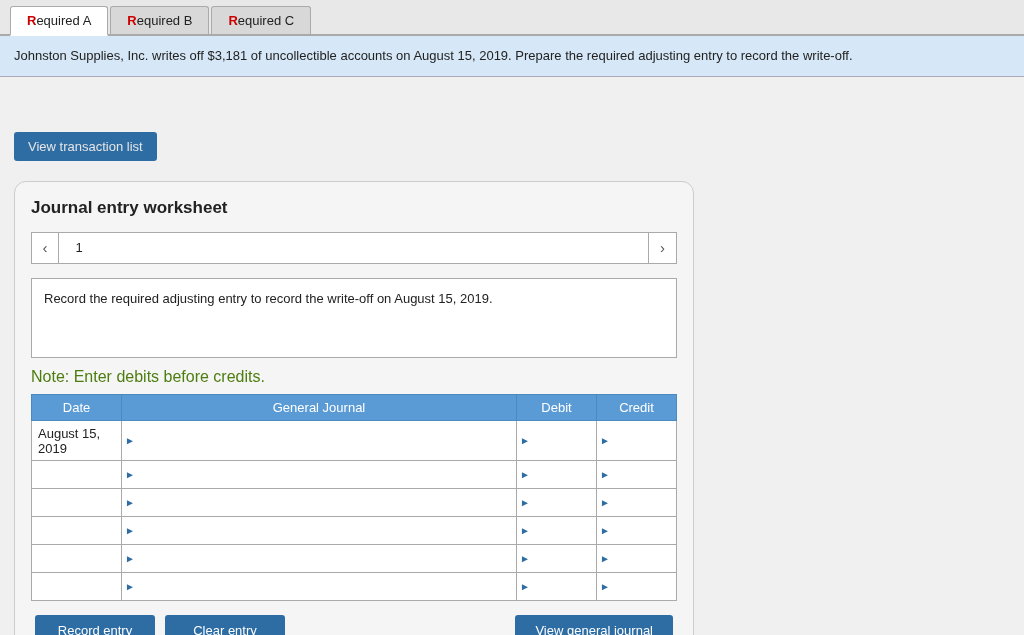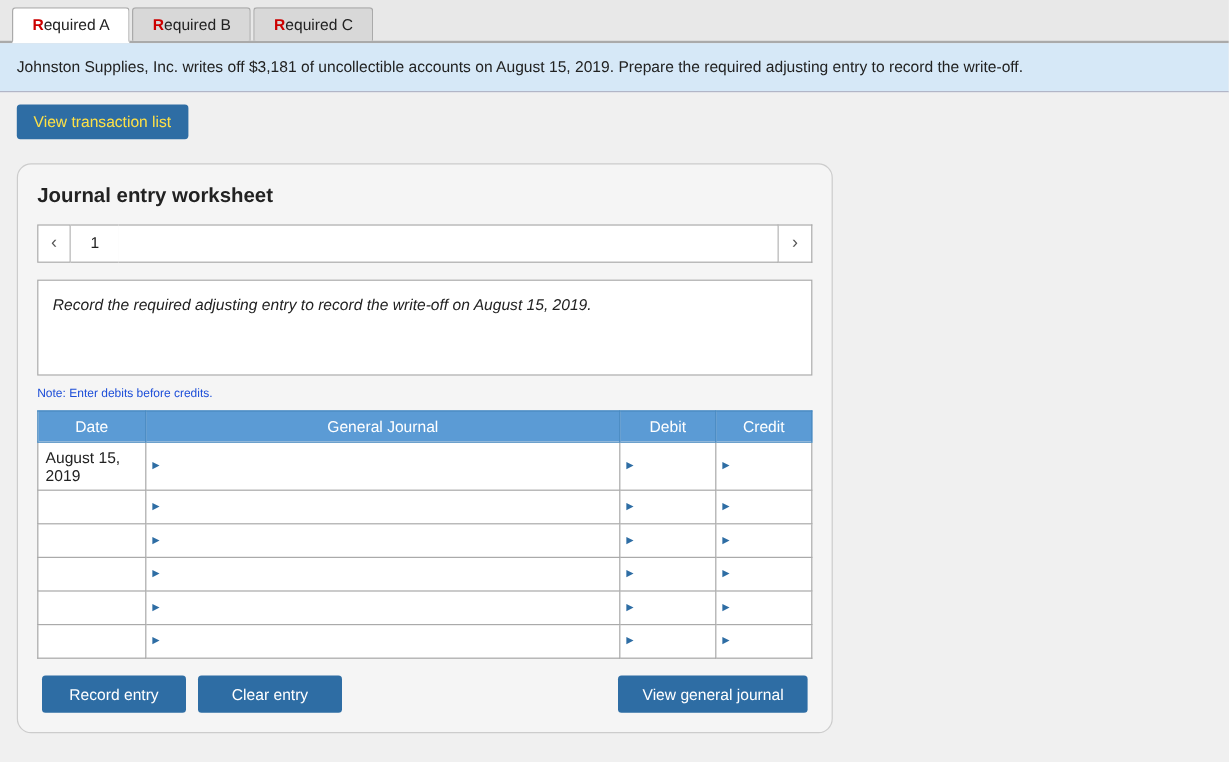--- a/index.html
+++ b/index.html
@@ -48,26 +48,27 @@
       border-bottom: 1px solid #aab;
     }
 
     
     .toolbar {
       background: #f0f0f0;
       padding: 10px 14px;
     }
     .btn-blue {
       background: #2e6da4;
-      color: #fde047;
+      color: #e5e5e5;
       border: none;
       padding: 7px 14px;
       font-size: 13px;
       cursor: pointer;
       border-radius: 3px;
+      margin-top: 45px;
     }
 
     
     .worksheet-card {
       background: #f5f5f5;
       border: 1px solid #ccc;
       margin: 10px 14px 10px 14px;
       padding: 16px 16px 16px 16px;
       border-radius: 12px;
       max-width: 680px;
@@ -132,27 +133,26 @@
 
     
     .entry-desc-box {
       border: 1px solid #aaa;
       padding: 10px 12px;
       background: #fff;
       margin-bottom: 10px;
       min-height: 80px;
       font-size: 13px;
       line-height: 1.5;
-      font-style: italic;
     }
 
     
     .note-text {
-      color: #1d4ed8;
-      font-size: 10px;
+      color: #4d7c0f;
+      font-size: 16px;
       margin-bottom: 8px;
     }
 
     
     .journal-table {
       width: 100%;
       border-collapse: collapse;
       font-size: 13px;
       margin-bottom: 14px;
     }

